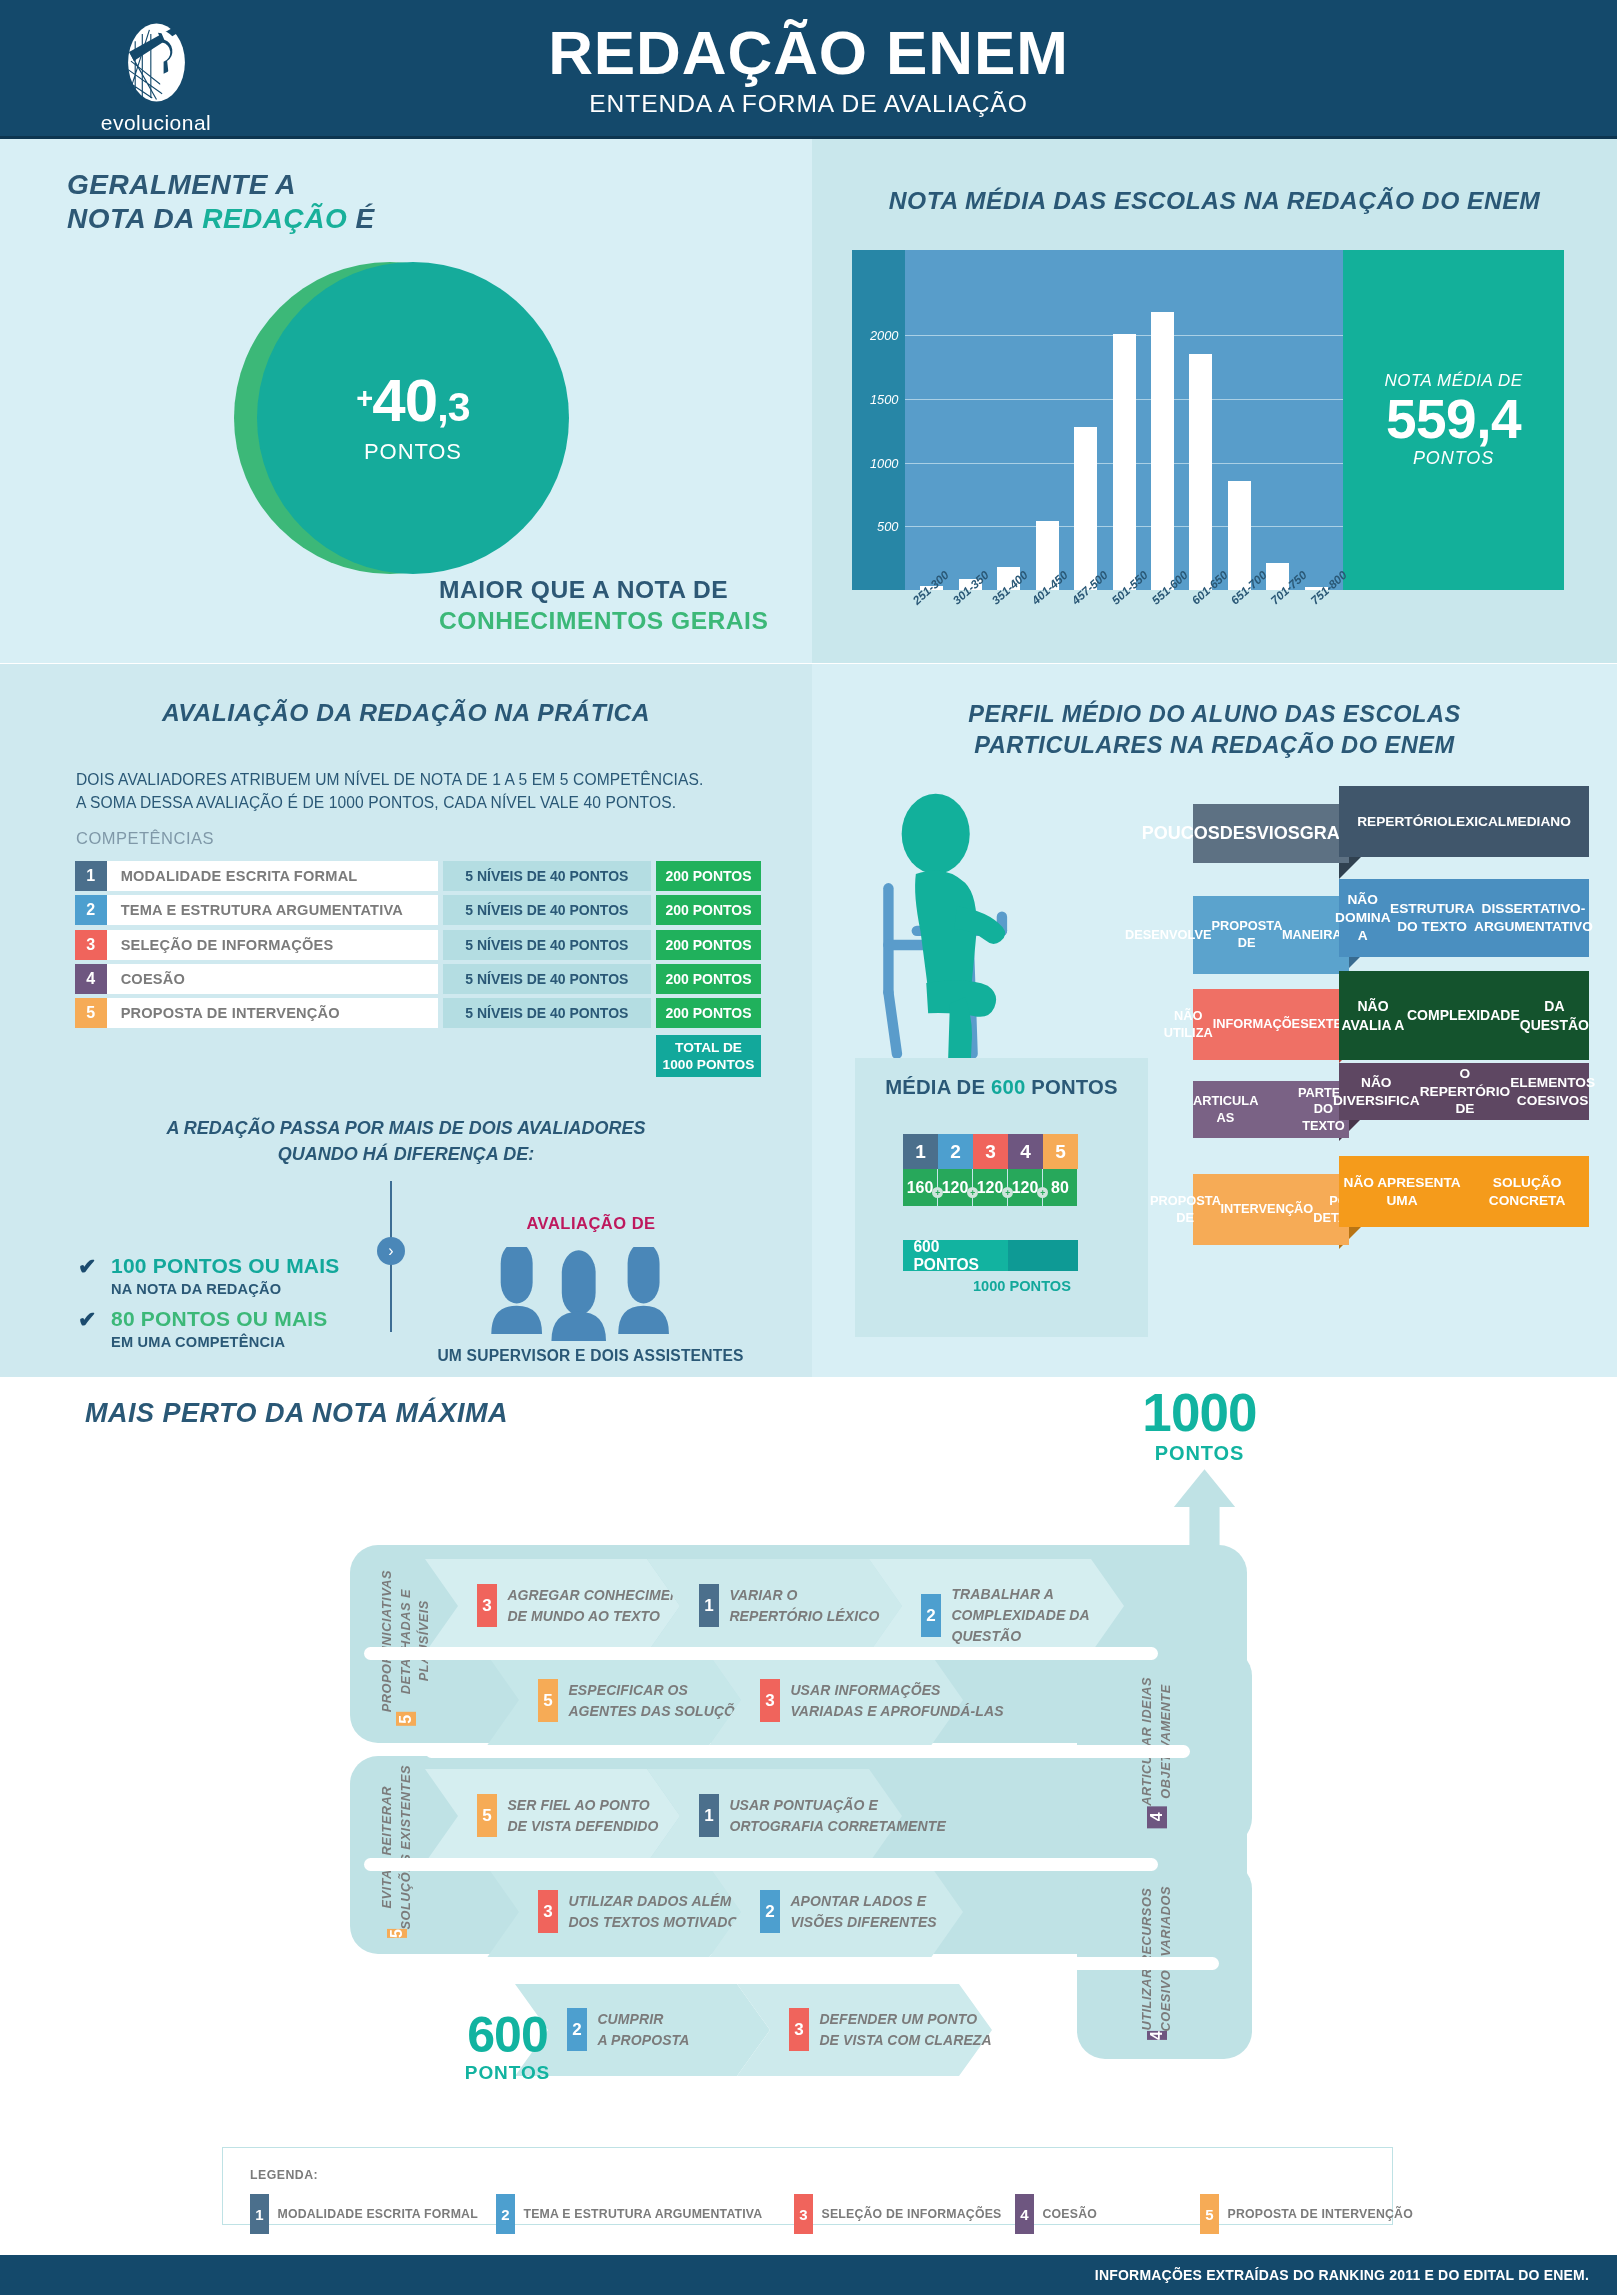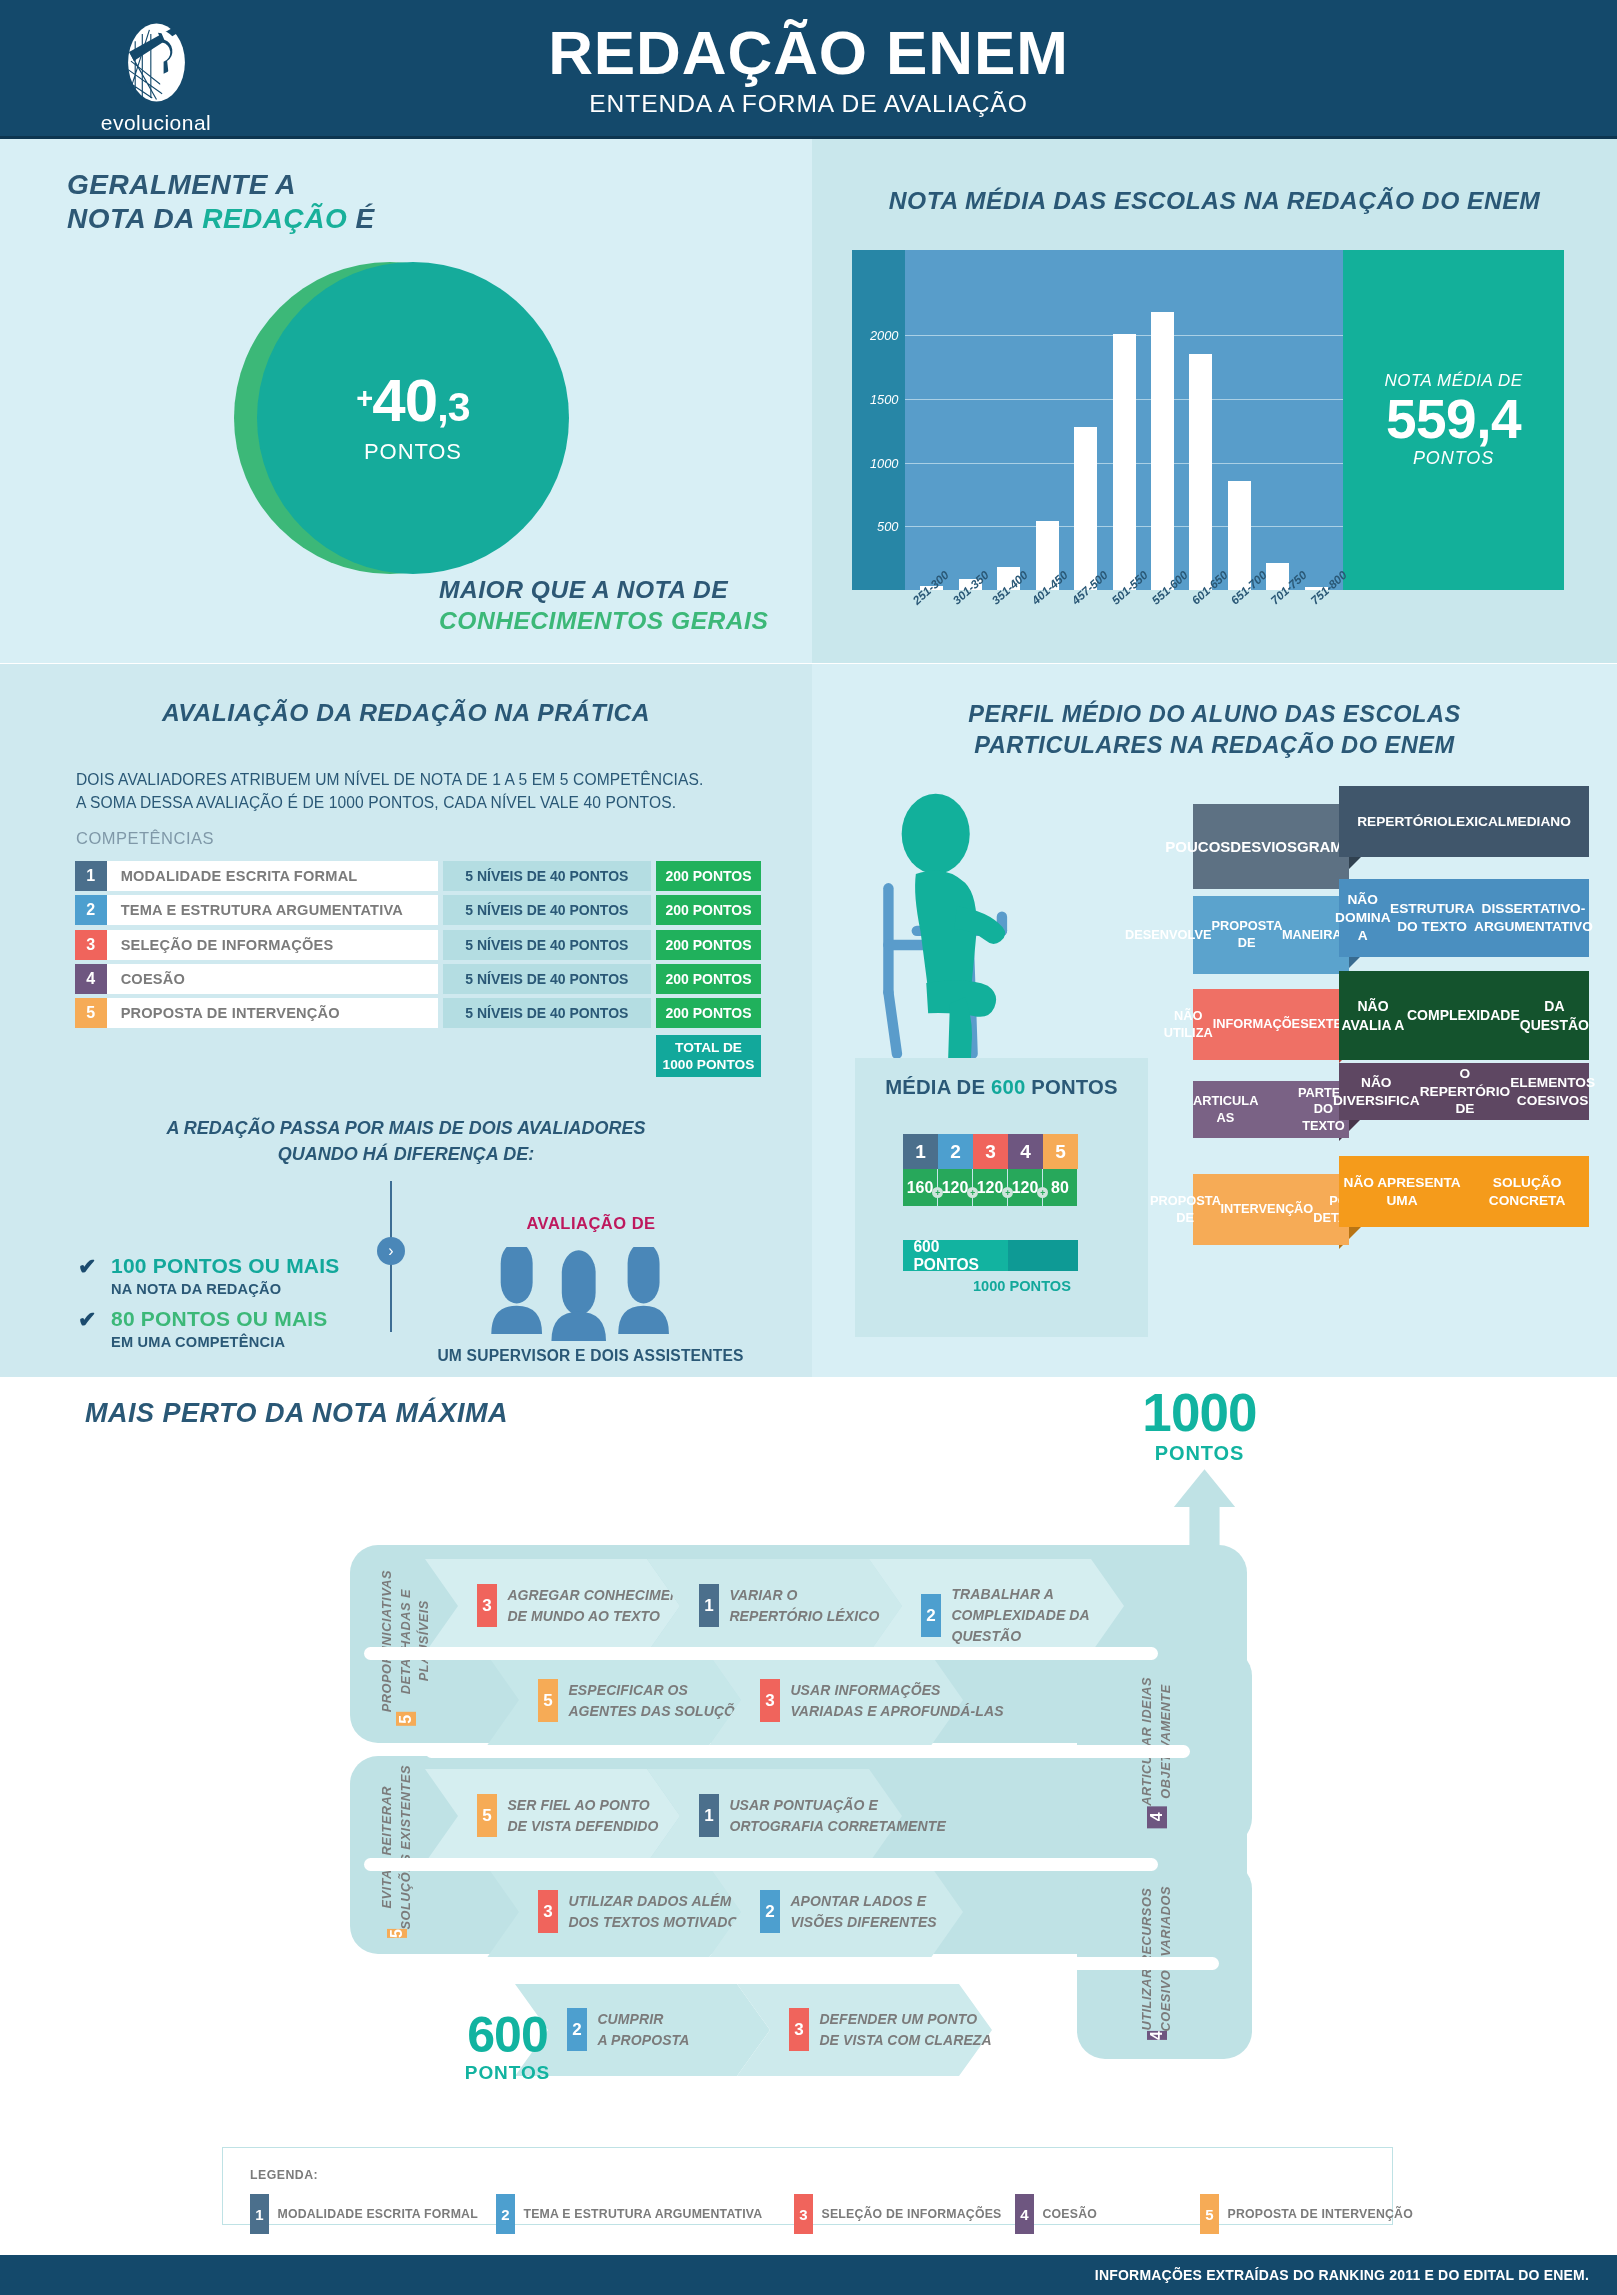--- a/index.html
+++ b/index.html
@@ -45,21 +45,21 @@
   }
   .circle-main {
     position:absolute; left:257px; top:262px; width:312px; height:312px;
     background:#15ab9b; border-radius:50%;
     display:flex; flex-direction:column; align-items:center; justify-content:center;
   }
   .circle-num { color:#fff; font-weight:bold; font-size:60px; line-height:1; letter-spacing:-0.9px;}
   .circle-num .plus { font-size:29px; vertical-align:13.2px; }
   .circle-num .dec { font-size:41px; }
   .circle-lbl { color:#fff; font-size:22px; letter-spacing:0.9px; margin-top:7.6px; }
-  .tl-foot { position:absolute; left:439px; top:574px; font-size:24.6px; font-style:italic; font-weight:bold;
+  .tl-foot { position:absolute; left:439px; top:574px; font-size:24.6px; font-weight:bold;
              color:#2d5875; line-height:1.28; letter-spacing:0.5px;}
   .tl-foot .hi { color:#3cb878; }
 
   
   .tr-title { position:absolute; left:812px; top:187px; width:805px; text-align:center;
               font-size:24.6px; font-style:italic; font-weight:bold; color:#2a5876; letter-spacing:0.5px;}
   .chartbox { position:absolute; left:852px; top:250px; width:712px; height:340px; }
   .chart-axis { position:absolute; left:0; top:0; width:53px; height:340px; background:#2786a6;}
   .chart-plot { position:absolute; left:53px; top:0; width:438px; height:340px; background:#589dca;}
   .chart-side { position:absolute; left:491px; top:0; width:221px; height:340px; background:#13b09a;
@@ -361,21 +361,21 @@
     <g fill="#12b09b">
       <ellipse cx="160" cy="95" rx="72" ry="85"></ellipse>
       <path d="M118 180 q60 -22 104 18 q28 28 24 108 l-10 106 q-4 44 -46 44 q-44 0 -48 -46 l-14 -108 q-16 -78 -10 -122 Z"></path>
       <path d="M205 248 q66 10 96 44 q14 16 -4 30 q-16 12 -32 -2 q-28 -22 -66 -24 Z"></path>
       <path d="M140 410 q88 -12 130 6 q26 18 14 46 q-12 26 -44 18 q-40 -8 -96 -6 Z"></path>
       <path d="M222 440 q18 50 14 96 l-2 46 q-2 22 -24 22 q-24 0 -24 -24 l4 -126 Z"></path>
     </g>
   </svg>
 </div>
 <div id="bubbles">
-    <div class="bubble" style="left: 1193px; width: 156px; top: 804px; height: 85px; background: rgb(93, 113, 131); font-size: 15px; z-index: 2; padding-left: 25px;">
+    <div class="bubble" style="left: 1193px; width: 156px; top: 804px; height: 59px; background: rgb(93, 113, 131); font-size: 18px; z-index: 2; padding-left: 25px;">
       <div>POUCOS</div>
       <div>DESVIOS</div>
       <div>GRAMATICAIS</div>
     </div>
     <div class="bubble" style="left: 1339px; width: 250px; top: 786px; height: 71px; background: rgb(64, 86, 107); font-size: 13.7px; z-index: 3;">
       <div>REPERTÓRIO</div>
       <div>LEXICAL</div>
       <div>MEDIANO</div>
     </div>
     <div class="bub-tail" style="left: 1339px; top: 857px; border-left: 22px solid rgb(48, 65, 80); border-bottom: 22px solid transparent;"></div>

